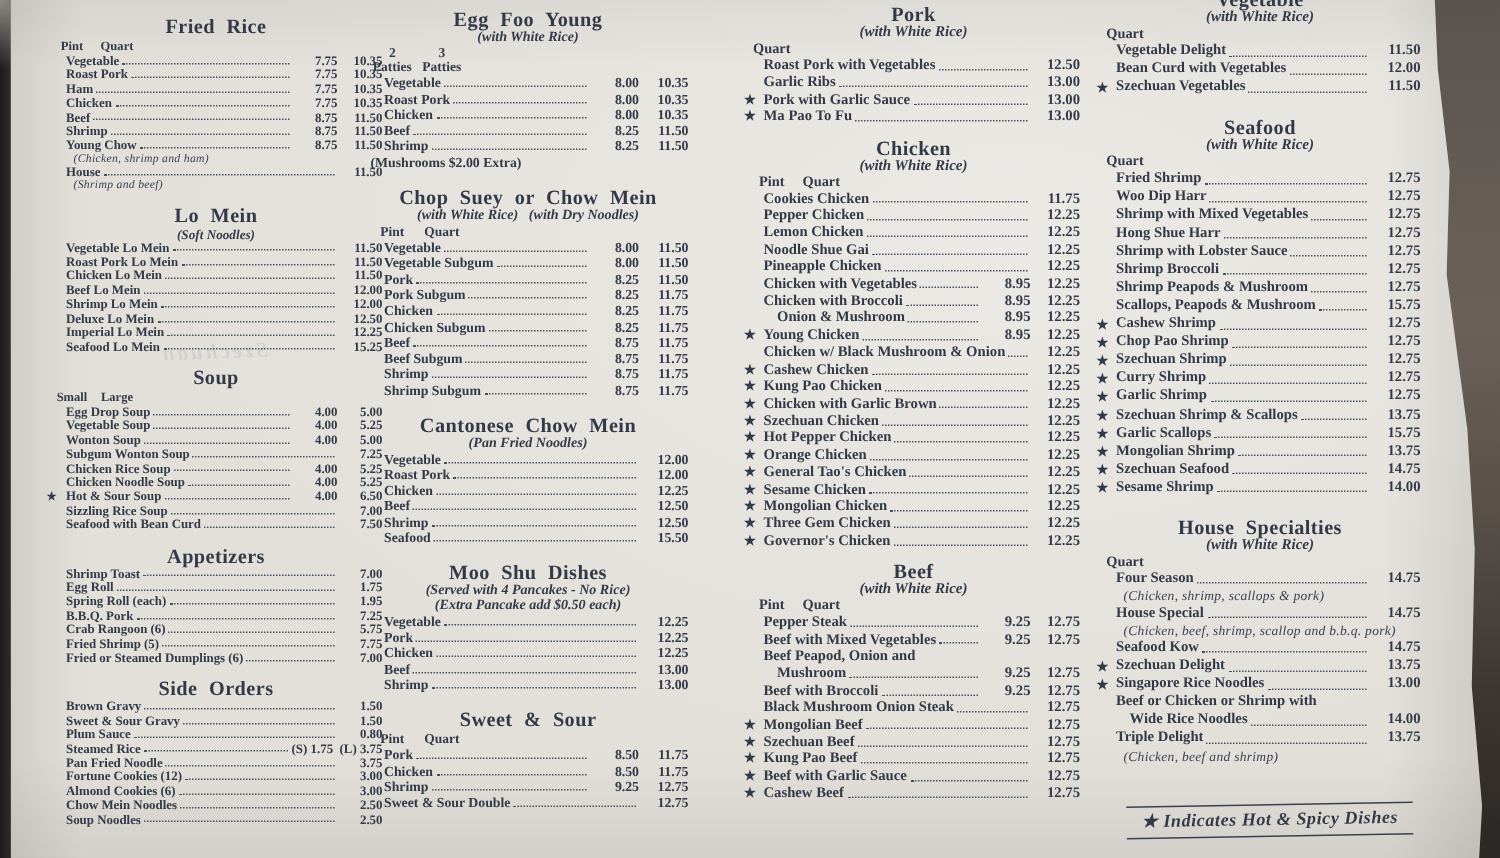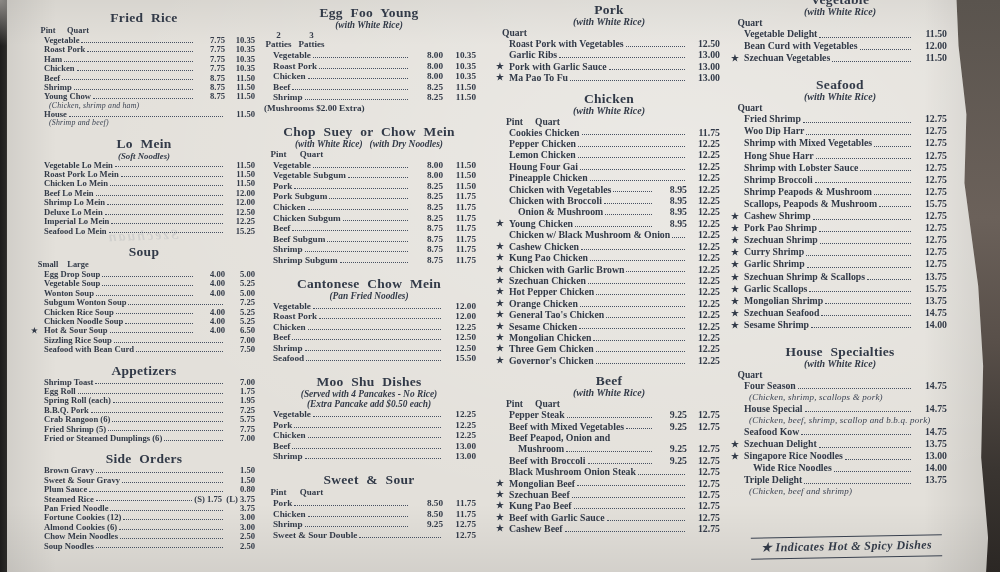--- a/index.html
+++ b/index.html
@@ -16,21 +16,21 @@
     background:
       radial-gradient(ellipse at 68% 28%, rgba(255,255,255,0.30), rgba(255,255,255,0) 62%),
       linear-gradient(90deg, rgba(0,0,0,0.08), rgba(0,0,0,0) 5%, rgba(0,0,0,0) 93%, rgba(0,0,0,0.10)),
       linear-gradient(180deg, rgba(0,0,0,0.05), rgba(0,0,0,0) 8%, rgba(0,0,0,0) 88%, rgba(0,0,0,0.07)),
       #e3e0da;
     clip-path:polygon(0% 0%,96.4% 0%,96.6% 8%,97.4% 20%,97.2% 32%,98.6% 50%,99.1% 64%,98.9% 80%,99.6% 94%,99.4% 100%,0% 100%);
     color:#323a48;
   }
   .col{position:absolute;}
   #col1{left:26px;top:10px;width:222px;--lh:9.4px;--fs:8.6px;--pw:30px;--sm:8px;}
-  #col2{left:255px;top:5px;width:214px;--lh:10.6px;--fs:9.2px;--pw:33px;--sm:10px;}
+  #col2{left:238px;top:5px;width:214px;--lh:10.6px;--fs:9.2px;--pw:33px;--sm:10px;}
   #col3{left:491px;top:2px;width:222px;--lh:11.4px;--fs:9.8px;--pw:33px;--sm:7px;}
   #col4{left:726px;top:-8px;width:214px;--lh:12.1px;--fs:9.8px;--pw:34px;--sm:13px;}
   .section + .section{margin-top:var(--sm);}
   .sec-title{text-align:center;font-size:13.5px;font-weight:700;line-height:15px;word-spacing:4px;letter-spacing:0.3px;}
   .subtitle{text-align:center;font-style:italic;font-weight:700;font-size:calc(var(--fs) + 0.2px);line-height:10px;}
   .price-head{display:flex;justify-content:flex-start;font-weight:700;font-size:calc(var(--fs) - 0.2px);line-height:9px;margin:1px 0;}
   .ph{width:var(--pw);text-align:center;white-space:pre-line;}
   .mi{display:flex;align-items:baseline;line-height:var(--lh);font-size:var(--fs);font-weight:700;position:relative;padding-left:11px;}
   .star{position:absolute;left:-2px;top:0;font-size:calc(var(--fs) - 1px);}
   .iname{white-space:nowrap;}
@@ -558,21 +558,21 @@
               <span class="price empty"></span>
               <span class="price">12.25</span>
             </div>
             <div class="mi">
               <span class="iname">Lemon Chicken</span>
               <span class="leader"></span>
               <span class="price empty"></span>
               <span class="price">12.25</span>
             </div>
             <div class="mi">
-              <span class="iname">Houng Four Gai</span>
+              <span class="iname">Noodle Shue Gai</span>
               <span class="leader"></span>
               <span class="price empty"></span>
               <span class="price">12.25</span>
             </div>
             <div class="mi">
               <span class="iname">Pineapple Chicken</span>
               <span class="leader"></span>
               <span class="price empty"></span>
               <span class="price">12.25</span>
             </div>
@@ -833,21 +833,21 @@
               <span class="price">15.75</span>
             </div>
             <div class="mi">
               <span class="star">★</span>
               <span class="iname">Cashew Shrimp</span>
               <span class="leader"></span>
               <span class="price">12.75</span>
             </div>
             <div class="mi">
               <span class="star">★</span>
-              <span class="iname">Pork Pao Shrimp</span>
+              <span class="iname">Chop Pao Shrimp</span>
               <span class="leader"></span>
               <span class="price">12.75</span>
             </div>
             <div class="mi">
               <span class="star">★</span>
               <span class="iname">Szechuan Shrimp</span>
               <span class="leader"></span>
               <span class="price">12.75</span>
             </div>
             <div class="mi">
@@ -920,20 +920,23 @@
               <span class="star">★</span>
               <span class="iname">Szechuan Delight</span>
               <span class="leader"></span>
               <span class="price">13.75</span>
             </div>
             <div class="mi">
               <span class="star">★</span>
               <span class="iname">Singapore Rice Noodles</span>
               <span class="leader"></span>
               <span class="price">13.00</span>
+            </div>
+            <div class="mi">
+              <span class="iname">Beef or Chicken or Shrimp with</span>
             </div>
             <div class="mi">
               <span class="iname ind">Wide Rice Noodles</span>
               <span class="leader"></span>
               <span class="price">14.00</span>
             </div>
             <div class="mi">
               <span class="iname">Triple Delight</span>
               <span class="leader"></span>
               <span class="price">13.75</span>

